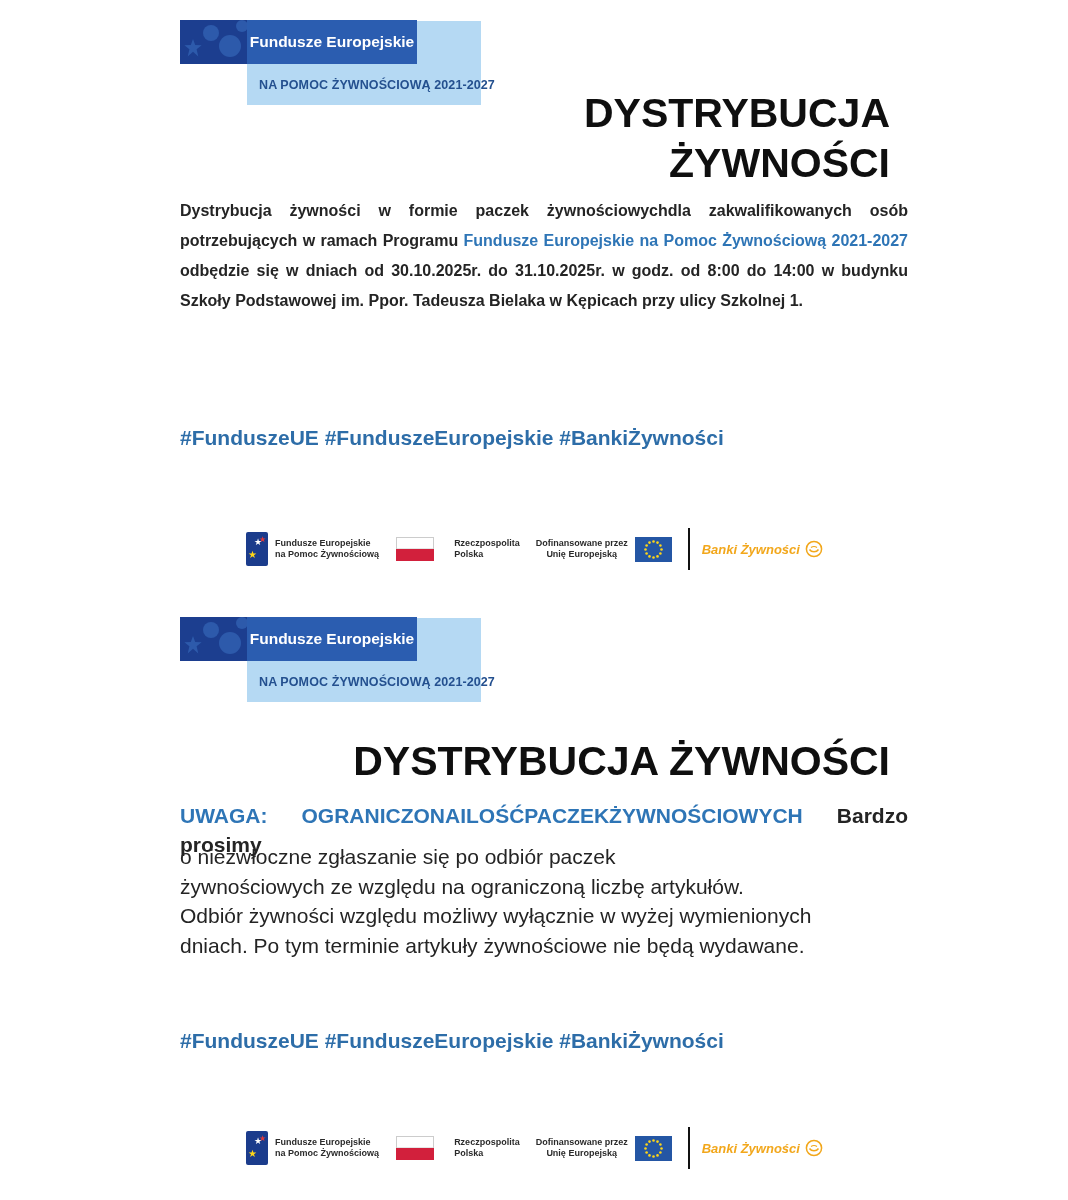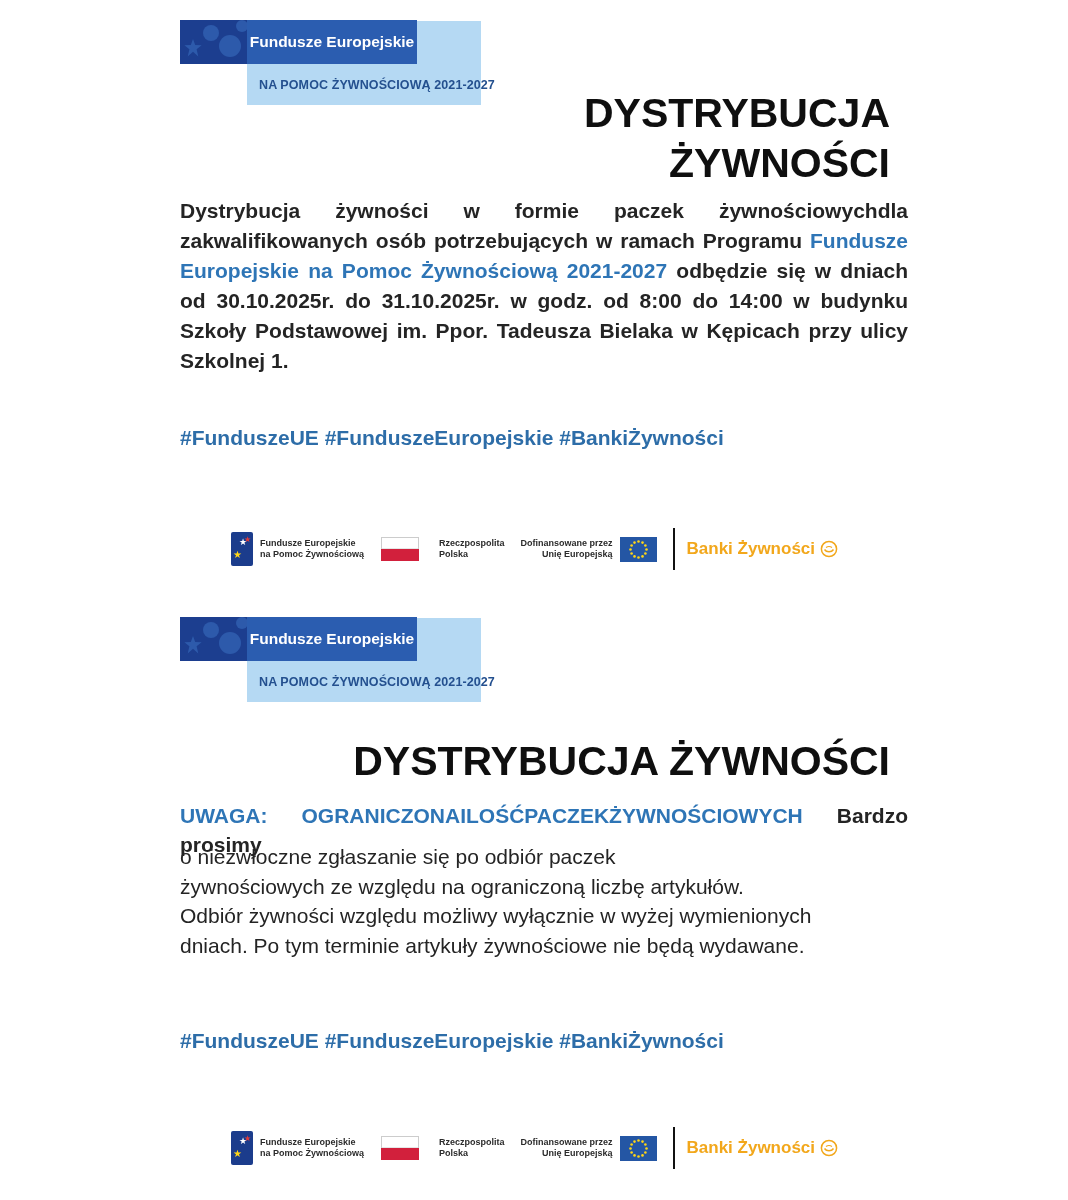--- a/index.html
+++ b/index.html
@@ -22,21 +22,21 @@
   
   .big-title{
     position:absolute;right:178px;text-align:right;font-size:41px;line-height:50px;
     font-weight:bold;color:var(--title-black,#0f0f0f);white-space:nowrap;
   }
   #title1{top:88px;}
   #title2{top:736px;}
   
   .para1{
     position:absolute;left:180px;top:196px;width:728px;margin:0;
-    font-size:21px;line-height:30px;font-weight:bold;color:var(--text-dark,#242424);text-align:justify;
+    font-size:16px;line-height:30px;font-weight:bold;color:var(--text-dark,#242424);text-align:justify;
   }
   .hl{color:var(--accent-blue,#2e75b6);}
   .warning{
     position:absolute;left:180px;top:801px;width:728px;
     font-size:21px;line-height:29px;font-weight:bold;color:var(--text-dark,#242424);
     text-align:justify;text-align-last:justify;
   }
   .para2{
     position:absolute;left:180px;top:842px;width:740px;
     font-size:21px;line-height:29.5px;font-weight:normal;color:var(--text-dark,#242424);
@@ -48,24 +48,24 @@
   }
   #hashtags1{top:426px;}
   #hashtags2{top:1029px;}
   
   .logo-row{position:absolute;left:0;width:1068px;display:flex;justify-content:center;align-items:center;}
   #logo-row1{top:528px;}
   #logo-row2{top:1127px;}
   .lr-label{font-size:9px;line-height:11px;font-weight:bold;color:var(--label-gray,#2b2b2b);}
   .lr-label.fe{margin-left:6px;margin-right:17px;}
   .lr-label.pl{margin-left:20px;margin-right:16px;}
-  .lr-label.eu{text-align:right;margin-right:7px;}
+  .lr-label.eu{text-align:center;margin-right:7px;}
   .eu-flag{margin-right:16px;}
   .lr-divider{width:2px;height:42px;background:#111111;margin-right:12px;}
-  .banki-label{font-size:17px;font-weight:bold;color:var(--food-banks-orange,#f2a71b);margin-right:5px;white-space:nowrap;}
+  .banki-label{font-size:13px;font-weight:bold;color:var(--food-banks-orange,#f2a71b);margin-right:5px;white-space:nowrap;font-style:italic;}
 </style>
 </head>
 <body>
 
 <div class="banner" style="left:180px;top:20px;">
   <div class="banner-light"></div>
   <div class="banner-navy">
     <svg width="67" height="44" viewBox="0 0 67 44">
       <circle cx="31" cy="13" r="8" fill="#2d5aab"></circle>
       <circle cx="50" cy="26" r="11" fill="#2d5aab"></circle>

